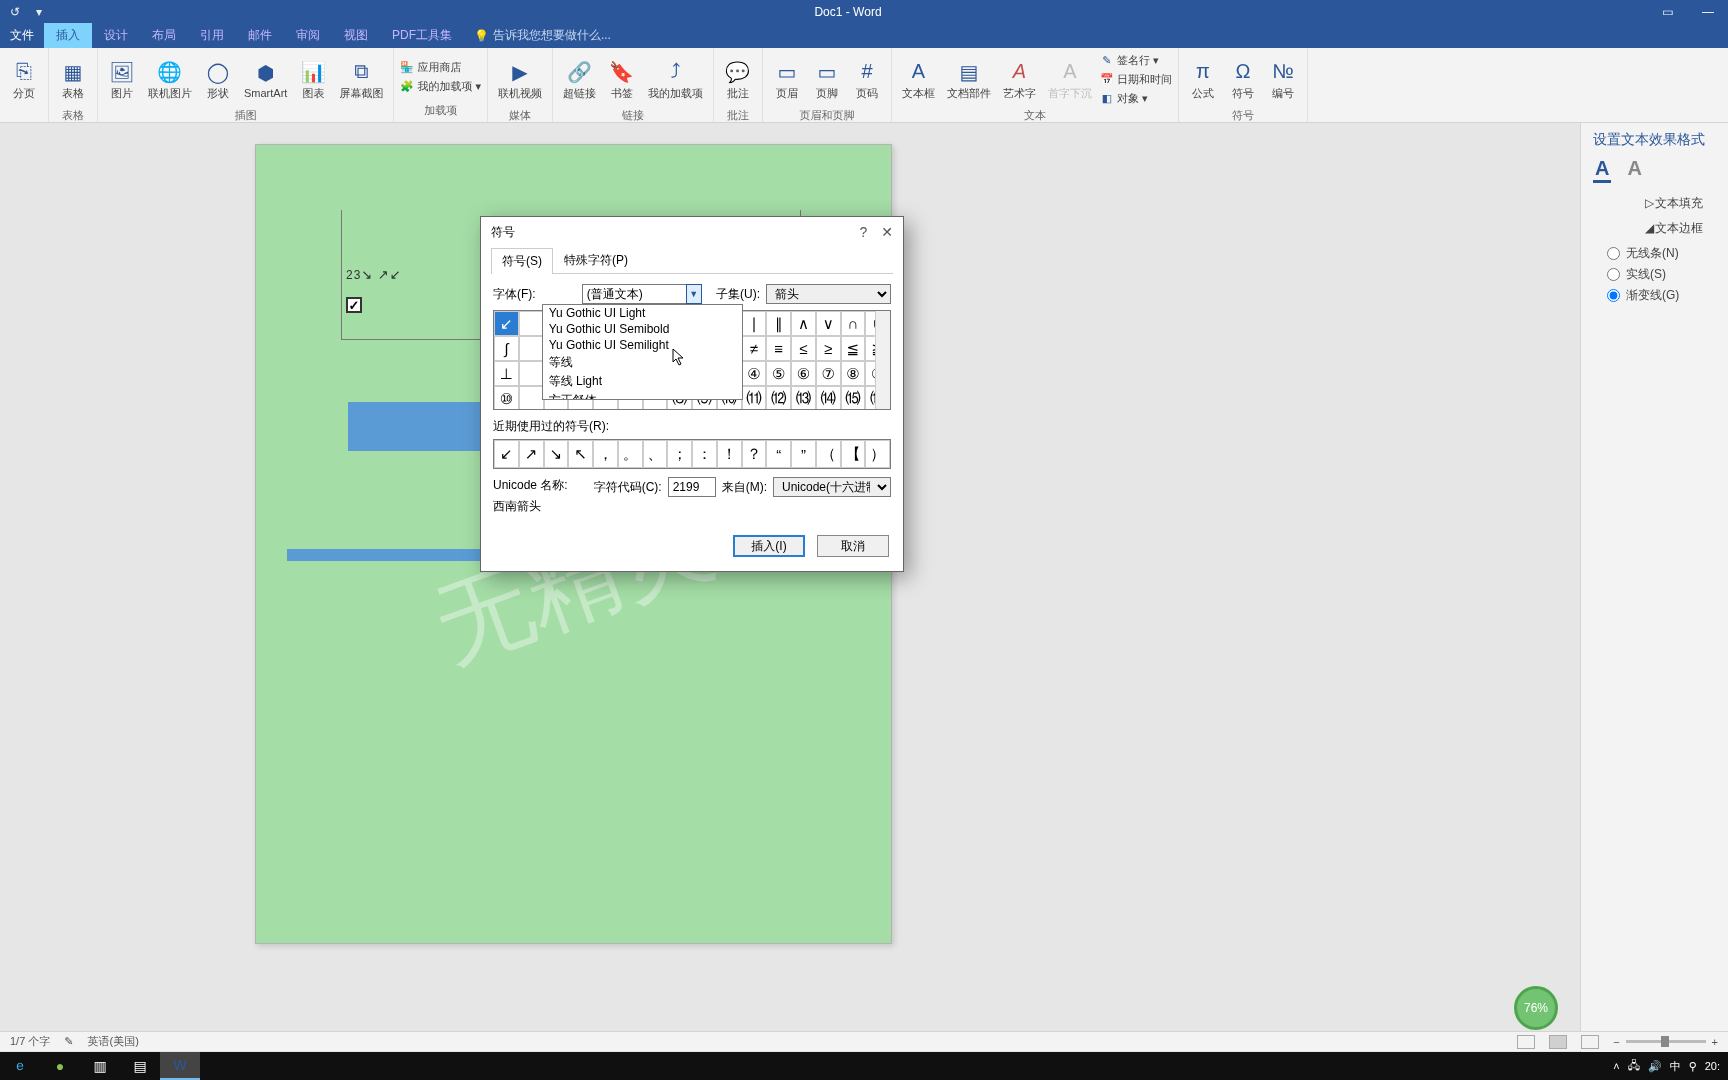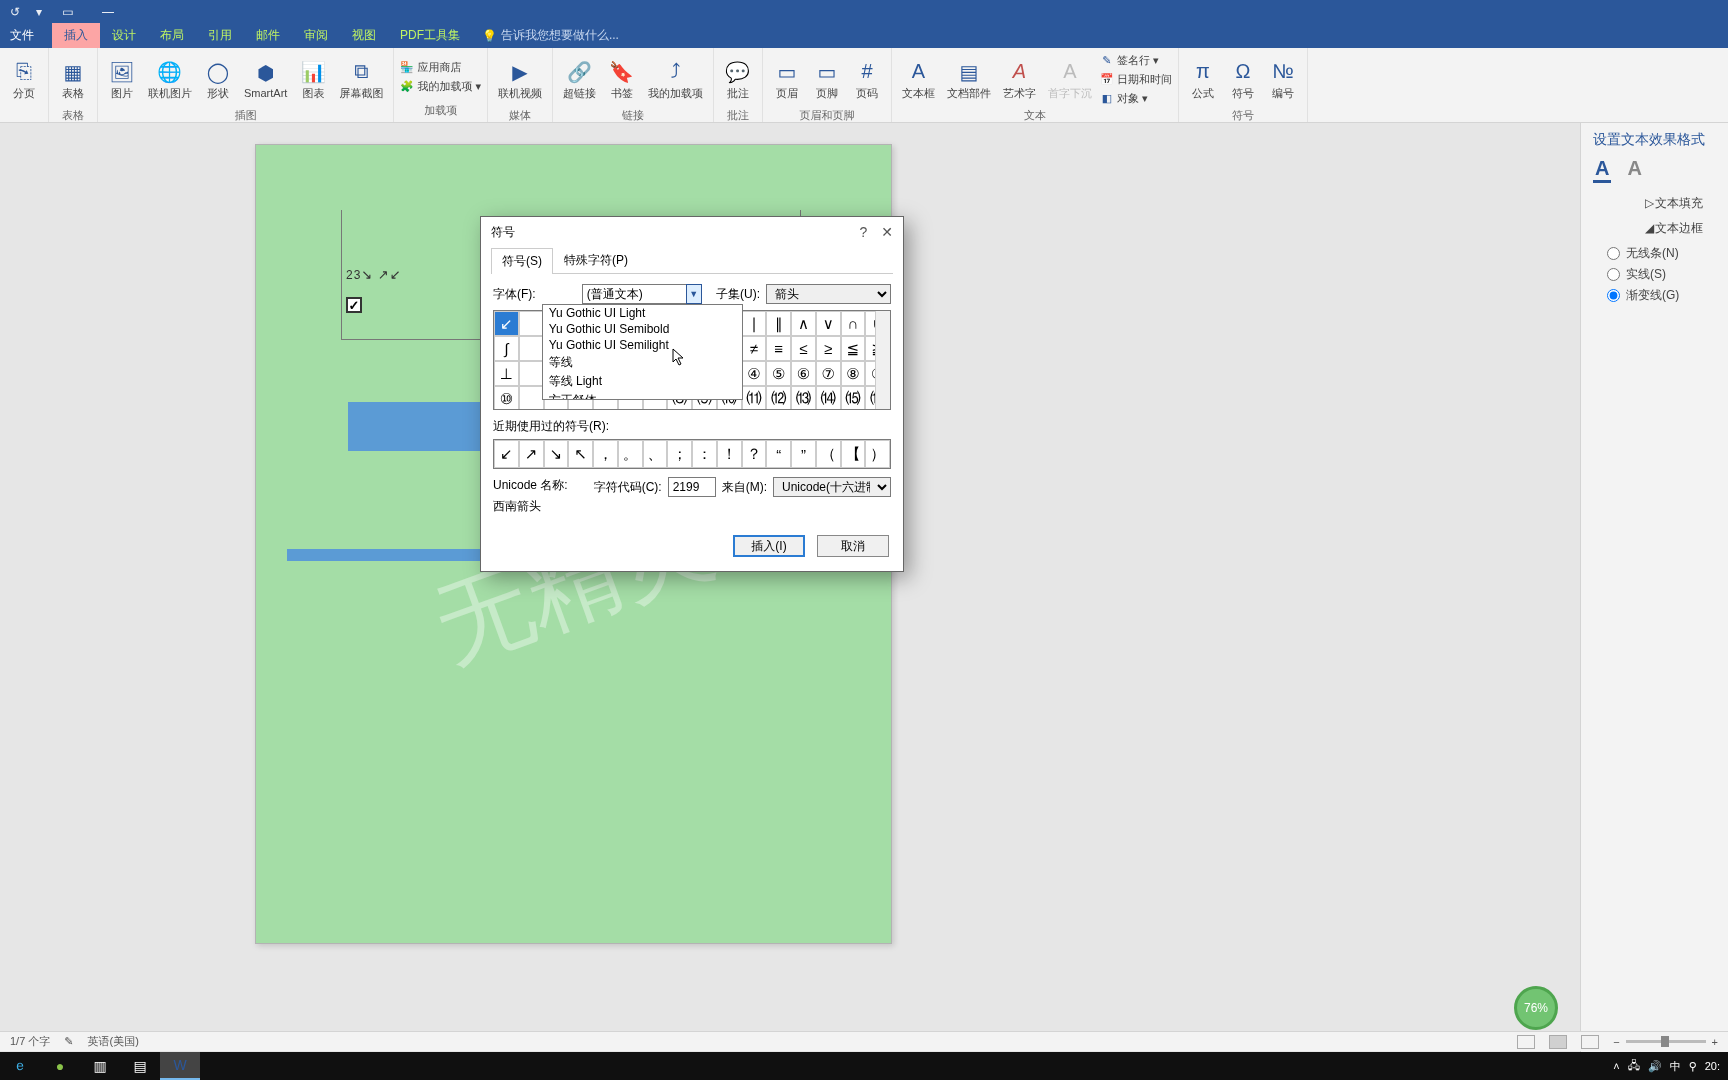--- a/index.html
+++ b/index.html
@@ -9,22 +9,22 @@
 .titlebar { background: #2b579a; height: 23px; display: flex; align-items: center; color: #fff; font-size: 12px; }
 .titlebar .qat { display: flex; align-items: center; gap: 6px; padding-left: 6px; }
 .titlebar .qat-icon { width: 18px; height: 18px; display: flex; align-items: center; justify-content: center; opacity: 0.9; }
 .titlebar .title { flex: 1; text-align: center; }
 .titlebar .wincontrols { display: flex; }
 .titlebar .wincontrols div { width: 40px; height: 23px; display: flex; align-items: center; justify-content: center; }
 
 
 .tabstrip { background: #2b579a; height: 25px; display: flex; align-items: flex-start; }
 .tabstrip .filetab { background: #2b579a; color: #fff; padding: 4px 10px; font-size: 12px; border: none; }
-.tabstrip .tab { color: #bef264; padding: 4px 12px; font-size: 12px; cursor: pointer; }
-.tabstrip .tab.active { background: #fca5a5; color: #2b579a; margin-left: 8px; }
+.tabstrip .tab { color: #c4b5fd; padding: 4px 12px; font-size: 12px; cursor: pointer; }
+.tabstrip .tab.active { background: #7dd3fc; color: #2b579a; }
 .tabstrip .tell { color: #c7d7ef; font-size: 12px; padding: 4px 10px; display: flex; align-items: center; gap: 4px; }
 
 
 .ribbon { background: #f3f3f3; height: 75px; display: flex; border-bottom: 1px solid #d4d4d4; }
 .ribbon-group { display: flex; flex-direction: column; align-items: center; border-right: 1px solid #e1e1e1; padding: 2px 6px; }
 .ribbon-group .items { display: flex; flex: 1; align-items: center; gap: 4px; }
 .ribbon-group .label { font-size: 11px; color: #666; padding-bottom: 2px; }
 .rb-btn { display: flex; flex-direction: column; align-items: center; justify-content: center; min-width: 34px; height: 58px; font-size: 11px; color: #444; cursor: pointer; padding: 2px 4px; }
 .rb-btn .ico { width: 28px; height: 28px; display: flex; align-items: center; justify-content: center; font-size: 20px; color: #2b579a; }
 .rb-small { display: flex; flex-direction: column; gap: 1px; font-size: 11px; color: #444; }
@@ -100,20 +100,21 @@
 .cursor { position: absolute; left: 672px; top: 348px; width: 14px; height: 18px; pointer-events: none; z-index: 999; }
 </style>
 </head>
 <body>
 
 <div class="titlebar">
   <div class="qat">
     <div class="qat-icon">↺</div>
     <div class="qat-icon">▾</div>
   </div>
+  <div class="title">Doc1 - Word</div>
   <div class="wincontrols">
     <div>▭</div>
     <div>—</div>
   </div>
 </div>
 
 <div class="tabstrip">
   <div class="filetab">文件</div>
   <div class="tab active">插入</div>
   <div class="tab">设计</div>

